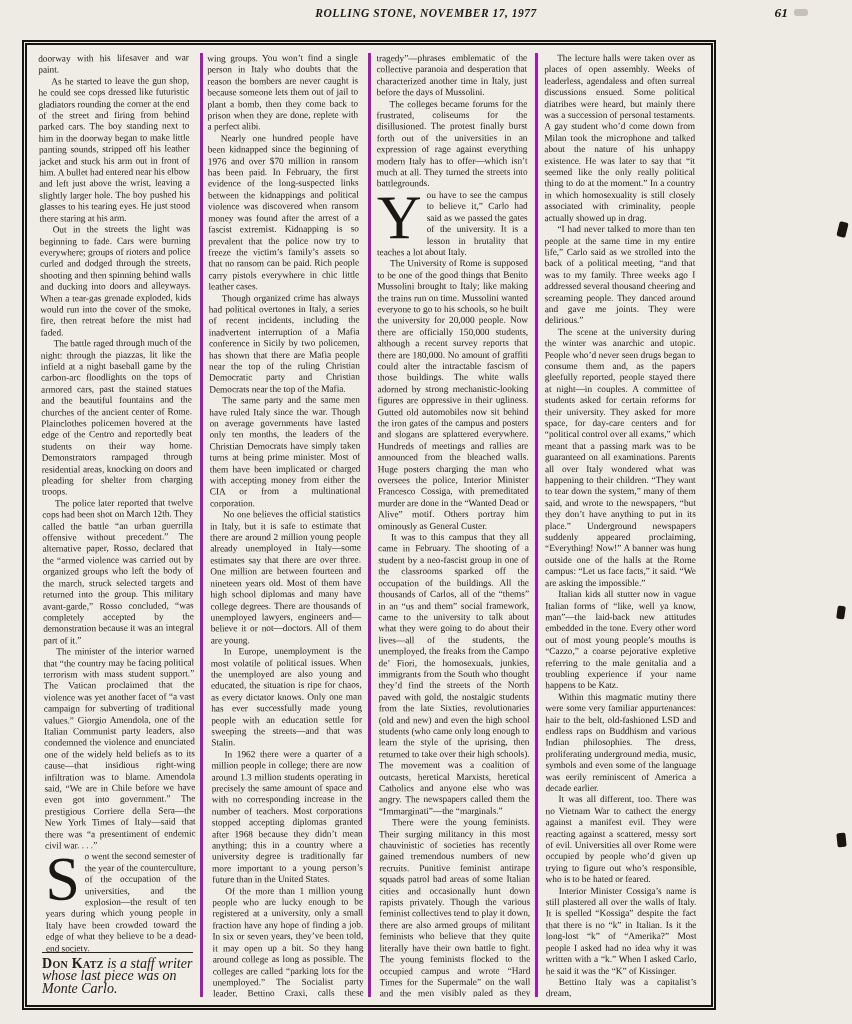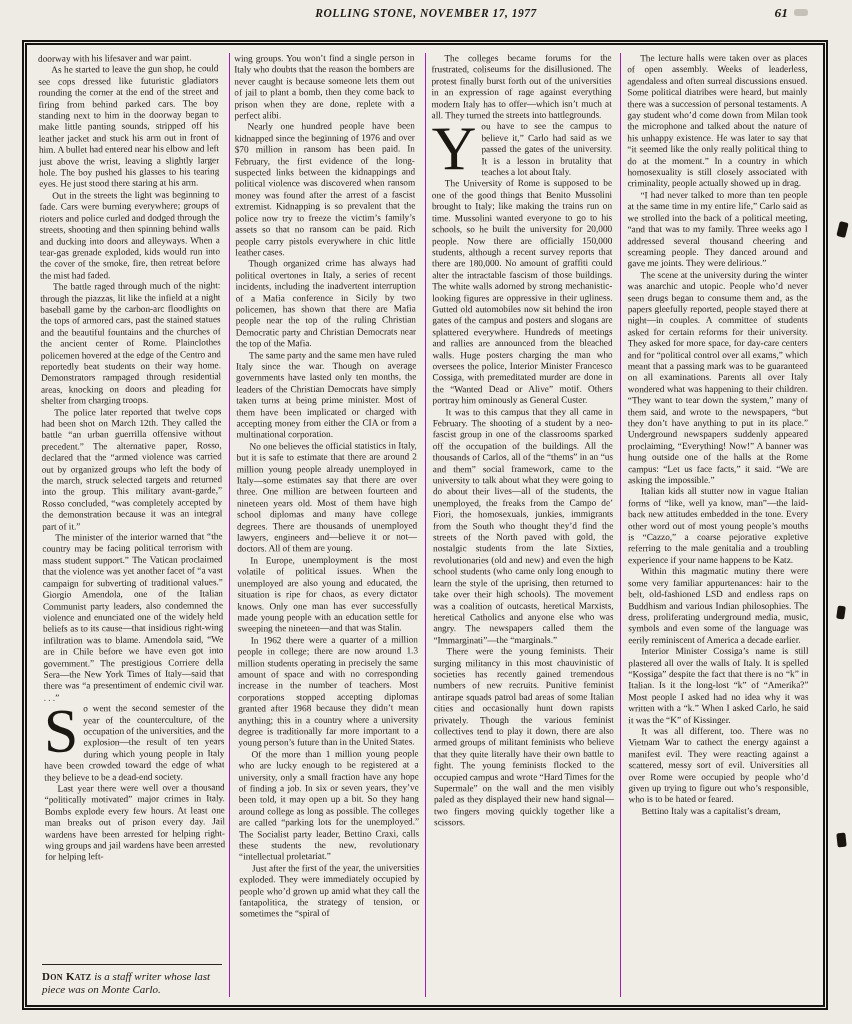--- a/index.html
+++ b/index.html
@@ -13,45 +13,45 @@
     position:absolute;top:7px;left:0;width:100%;text-align:center;
     font-style:italic;font-weight:bold;font-size:11.5px;letter-spacing:.5px;
     color:#1e1a15;
   }
   .page-number{
     position:absolute;top:5px;right:64px;
     font-style:italic;font-weight:bold;font-size:13.5px;color:#1e1a15;
   }
   .smudge{position:absolute;top:9px;right:44px;width:14px;height:7px;background:#a59e92;opacity:.55;border-radius:3px;}
   .page-frame{
-    position:absolute;left:22px;top:40px;width:806px;height:970px;
+    position:absolute;left:22px;top:40px;width:694px;height:970px;
     box-sizing:border-box;border:5px double #17130e;background:#f0ede6;
   }
   .columns{display:flex;height:100%;box-sizing:border-box;padding:8px 8px;}
   .col{flex:1 1 0;min-width:0;padding:0 7px;overflow:hidden;display:flex;flex-direction:column;}
-  .col + .col{border-left:1px solid #a21caf;justify-content:flex-end;}
+  .col + .col{border-left:3px solid #a21caf;justify-content:flex-end;}
   .col-text{flex:1 1 auto;min-height:0;overflow:hidden;}
   .col-1 .col-text{transform:rotate(-0.5deg);}
   .col-2 .col-text{transform:rotate(-0.35deg);}
   .col-3 .col-text{transform:rotate(-0.2deg);}
   .col-4 .col-text{transform:rotate(-0.1deg);}
   p.article-p{
     margin:0;text-align:justify;text-indent:13px;
     font-size:9.4px;line-height:11.4px;letter-spacing:-0.05px;
     hyphens:auto;-webkit-hyphens:auto;
   }
   p.article-p.noindent{text-indent:0;}
   .dropcap{
     float:left;font-size:62px;line-height:50px;padding:2px 5px 0 0;
     color:#1b1712;font-weight:normal;
   }
   .footnote{
     margin-top:auto;flex:0 0 auto;padding-top:5px;margin-bottom:2px;
     border-top:1.5px solid #2a241d;
-    font-style:italic;font-size:11px;line-height:12.5px;text-align:left;
+    font-style:italic;font-size:14px;line-height:12.5px;text-align:left;
   }
   .footnote .author{font-style:normal;font-variant:small-caps;font-weight:bold;letter-spacing:.3px;}
   .artifact{position:absolute;background:#1b1610;border-radius:2px;}
   .a1{right:5px;top:222px;width:9px;height:15px;transform:rotate(14deg);}
   .a2{right:7px;top:606px;width:8px;height:13px;transform:rotate(8deg);}
   .a3{right:6px;top:833px;width:9px;height:14px;transform:rotate(-6deg);}
 </style>
 </head>
 <body>
 
@@ -74,44 +74,45 @@
         </div>
       <div class="footnote"><span class="author">Don Katz</span><span> is a staff writer whose last piece was on Monte Carlo.</span></div>
     </div>
     <div class="col col-2">
       <div class="col-text">
           <p class="article-p noindent">wing groups. You won’t find a single person in Italy who doubts that the reason the bombers are never caught is because someone lets them out of jail to plant a bomb, then they come back to prison when they are done, replete with a perfect alibi.</p>
           <p class="article-p">Nearly one hundred people have been kidnapped since the beginning of 1976 and over $70 million in ransom has been paid. In February, the first evidence of the long-suspected links between the kidnappings and political violence was discovered when ransom money was found after the arrest of a fascist extremist. Kidnapping is so prevalent that the police now try to freeze the victim’s family’s assets so that no ransom can be paid. Rich people carry pistols everywhere in chic little leather cases.</p>
           <p class="article-p">Though organized crime has always had political overtones in Italy, a series of recent incidents, including the inadvertent interruption of a Mafia conference in Sicily by two policemen, has shown that there are Mafia people near the top of the ruling Christian Democratic party and Christian Democrats near the top of the Mafia.</p>
           <p class="article-p">The same party and the same men have ruled Italy since the war. Though on average governments have lasted only ten months, the leaders of the Christian Democrats have simply taken turns at being prime minister. Most of them have been implicated or charged with accepting money from either the CIA or from a multinational corporation.</p>
           <p class="article-p">No one believes the official statistics in Italy, but it is safe to estimate that there are around 2 million young people already unemployed in Italy—some estimates say that there are over three. One million are between fourteen and nineteen years old. Most of them have high school diplomas and many have college degrees. There are thousands of unemployed lawyers, engineers and—believe it or not—doctors. All of them are young.</p>
-          <p class="article-p">In Europe, unemployment is the most volatile of political issues. When the unemployed are also young and educated, the situation is ripe for chaos, as every dictator knows. Only one man has ever successfully made young people with an education settle for sweeping the nineteen—and that was Stalin.</p>
+          <p class="article-p">In Europe, unemployment is the most volatile of political issues. When the unemployed are also young and educated, the situation is ripe for chaos, as every dictator knows. Only one man has ever successfully made young people with an education settle for sweeping the streets—and that was Stalin.</p>
           <p class="article-p">In 1962 there were a quarter of a million people in college; there are now around 1.3 million students operating in precisely the same amount of space and with no corresponding increase in the number of teachers. Most corporations stopped accepting diplomas granted after 1968 because they didn’t mean anything; this in a country where a university degree is traditionally far more important to a young person’s future than in the United States.</p>
           <p class="article-p">Of the more than 1 million young people who are lucky enough to be registered at a university, only a small fraction have any hope of finding a job. In six or seven years, they’ve been told, it may open up a bit. So they hang around college as long as possible. The colleges are called “parking lots for the unemployed.” The Socialist party leader, Bettino Craxi, calls these students the new, revolutionary “intellectual proletariat.”</p>
           <p class="article-p">Just after the first of the year, the universities exploded. They were immediately occupied by people who’d grown up amid what they call the fantapolitica, the strategy of tension, or sometimes the “spiral of</p>
         </div>
     </div>
     <div class="col col-3">
       <div class="col-text">
+          <p class="article-p noindent">tragedy”—phrases emblematic of the collective paranoia and desperation that characterized another time in Italy, just before the days of Mussolini.</p>
           <p class="article-p">The colleges became forums for the frustrated, coliseums for the disillusioned. The protest finally burst forth out of the universities in an expression of rage against everything modern Italy has to offer—which isn’t much at all. They turned the streets into battlegrounds.</p>
           <p class="article-p noindent"><span class="dropcap">Y</span>ou have to see the campus to believe it,” Carlo had said as we passed the gates of the university. It is a lesson in brutality that teaches a lot about Italy.</p>
           <p class="article-p">The University of Rome is supposed to be one of the good things that Benito Mussolini brought to Italy; like making the trains run on time. Mussolini wanted everyone to go to his schools, so he built the university for 20,000 people. Now there are officially 150,000 students, although a recent survey reports that there are 180,000. No amount of graffiti could alter the intractable fascism of those buildings. The white walls adorned by strong mechanistic-looking figures are oppressive in their ugliness. Gutted old automobiles now sit behind the iron gates of the campus and posters and slogans are splattered everywhere. Hundreds of meetings and rallies are announced from the bleached walls. Huge posters charging the man who oversees the police, Interior Minister Francesco Cossiga, with premeditated murder are done in the “Wanted Dead or Alive” motif. Others portray him ominously as General Custer.</p>
           <p class="article-p">It was to this campus that they all came in February. The shooting of a student by a neo-fascist group in one of the classrooms sparked off the occupation of the buildings. All the thousands of Carlos, all of the “thems” in an “us and them” social framework, came to the university to talk about what they were going to do about their lives—all of the students, the unemployed, the freaks from the Campo de’ Fiori, the homosexuals, junkies, immigrants from the South who thought they’d find the streets of the North paved with gold, the nostalgic students from the late Sixties, revolutionaries (old and new) and even the high school students (who came only long enough to learn the style of the uprising, then returned to take over their high schools). The movement was a coalition of outcasts, heretical Marxists, heretical Catholics and anyone else who was angry. The newspapers called them the “Immarginati”—the “marginals.”</p>
           <p class="article-p">There were the young feminists. Their surging militancy in this most chauvinistic of societies has recently gained tremendous numbers of new recruits. Punitive feminist antirape squads patrol bad areas of some Italian cities and occasionally hunt down rapists privately. Though the various feminist collectives tend to play it down, there are also armed groups of militant feminists who believe that they quite literally have their own battle to fight. The young feminists flocked to the occupied campus and wrote “Hard Times for the Supermale” on the wall and the men visibly paled as they displayed their new hand signal—two fingers moving quickly together like a scissors.</p>
         </div>
     </div>
     <div class="col col-4">
       <div class="col-text">
           <p class="article-p">The lecture halls were taken over as places of open assembly. Weeks of leaderless, agendaless and often surreal discussions ensued. Some political diatribes were heard, but mainly there was a succession of personal testaments. A gay student who’d come down from Milan took the microphone and talked about the nature of his unhappy existence. He was later to say that “it seemed like the only really political thing to do at the moment.” In a country in which homosexuality is still closely associated with criminality, people actually showed up in drag.</p>
           <p class="article-p">“I had never talked to more than ten people at the same time in my entire life,” Carlo said as we strolled into the back of a political meeting, “and that was to my family. Three weeks ago I addressed several thousand cheering and screaming people. They danced around and gave me joints. They were delirious.”</p>
           <p class="article-p">The scene at the university during the winter was anarchic and utopic. People who’d never seen drugs began to consume them and, as the papers gleefully reported, people stayed there at night—in couples. A committee of students asked for certain reforms for their university. They asked for more space, for day-care centers and for “political control over all exams,” which meant that a passing mark was to be guaranteed on all examinations. Parents all over Italy wondered what was happening to their children. “They want to tear down the system,” many of them said, and wrote to the newspapers, “but they don’t have anything to put in its place.” Underground newspapers suddenly appeared proclaiming, “Everything! Now!” A banner was hung outside one of the halls at the Rome campus: “Let us face facts,” it said. “We are asking the impossible.”</p>
           <p class="article-p">Italian kids all stutter now in vague Italian forms of “like, well ya know, man”—the laid-back new attitudes embedded in the tone. Every other word out of most young people’s mouths is “Cazzo,” a coarse pejorative expletive referring to the male genitalia and a troubling experience if your name happens to be Katz.</p>
           <p class="article-p">Within this magmatic mutiny there were some very familiar appurtenances: hair to the belt, old-fashioned LSD and endless raps on Buddhism and various Indian philosophies. The dress, proliferating underground media, music, symbols and even some of the language was eerily reminiscent of America a decade earlier.</p>
+          <p class="article-p">It was all different, too. There was no Vietnam War to cathect the energy against a manifest evil. They were reacting against a scattered, messy sort of evil. Universities all over Rome were occupied by people who’d given up trying to figure out who’s responsible, who is to be hated or feared.</p>
           <p class="article-p">Interior Minister Cossiga’s name is still plastered all over the walls of Italy. It is spelled “Kossiga” despite the fact that there is no “k” in Italian. Is it the long-lost “k” of “Amerika?” Most people I asked had no idea why it was written with a “k.” When I asked Carlo, he said it was the “K” of Kissinger.</p>
-          <p class="article-p">It was all different, too. There was no Vietnam War to cathect the energy against a manifest evil. They were reacting against a scattered, messy sort of evil. Universities all over Rome were occupied by people who’d given up trying to figure out who’s responsible, who is to be hated or feared.</p>
           <p class="article-p">Bettino Italy was a capitalist’s dream,</p>
         </div>
     </div>
   </div>
 </div>
 
 <div class="artifact a1"></div>
 <div class="artifact a2"></div>
 <div class="artifact a3"></div>
 

